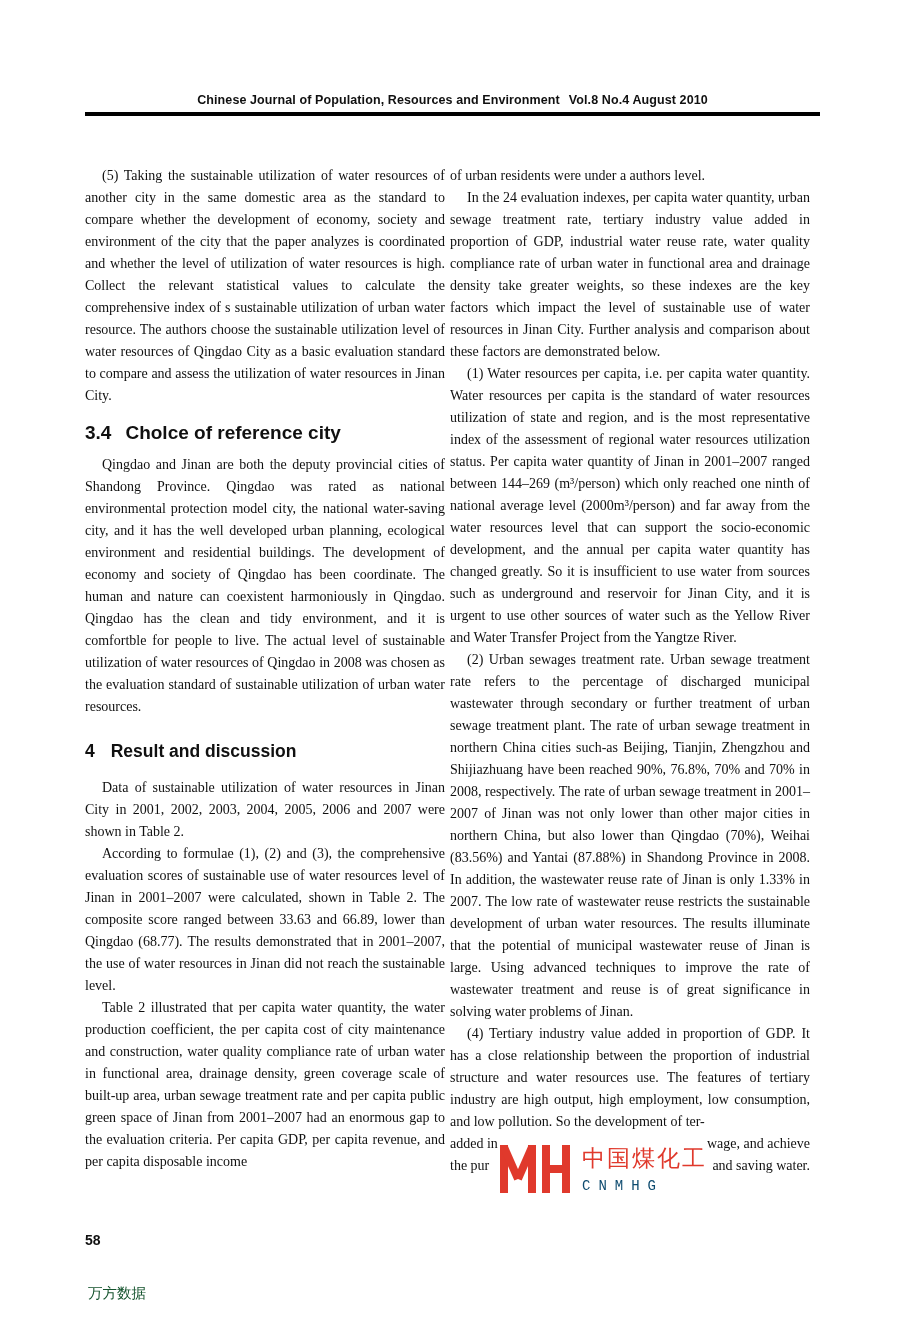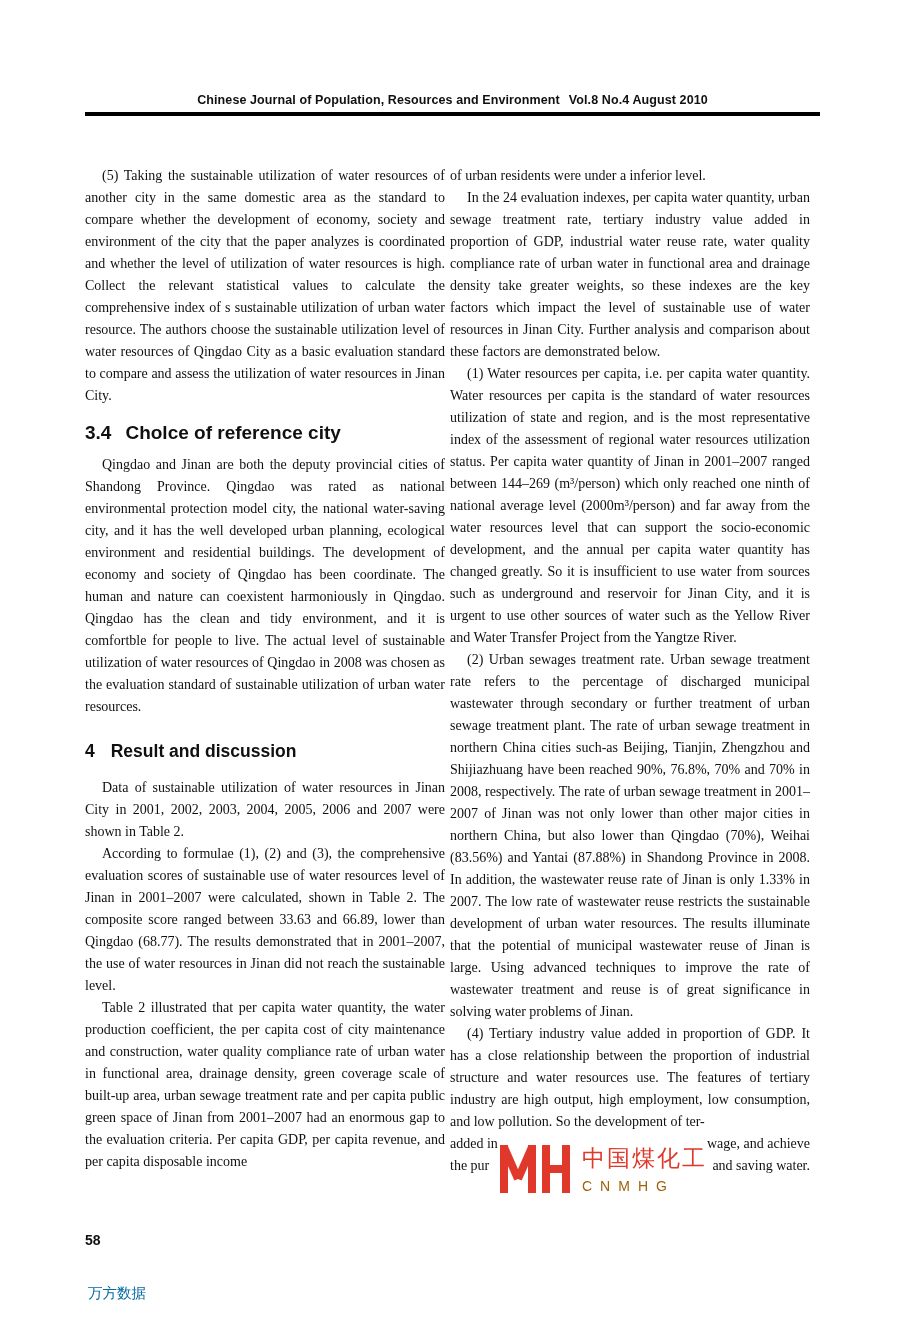--- a/index.html
+++ b/index.html
@@ -86,40 +86,40 @@
   }
   .wm-text-col { display: flex; flex-direction: column; }
   .wm-cn {
     color: #e0392c;
     font-size: 23px;
     line-height: 28px;
     letter-spacing: 2px;
     font-family: "Liberation Sans", sans-serif;
   }
   .wm-latin {
-    color: #a16207;
-    font-family: Liberation Sans, sans-serif;
+    color: #0c4a6e;
+    font-family: Liberation Mono, monospace;
     font-size: 14px;
     letter-spacing: 8px;
     margin-top: 3px;
   }
   .page-number {
     position: absolute;
     left: 85px;
     top: 1232px;
     font-family: "Liberation Sans", sans-serif;
     font-weight: bold;
     font-size: 14px;
   }
   .wanfang {
     position: absolute;
     left: 88px;
     top: 1284px;
     font-size: 14.5px;
-    color: #0369a1;
+    color: #14532d;
     font-family: "Liberation Sans", sans-serif;
   }
 </style>
 </head>
 <body>
 
 <div class="page">
 
   <div class="journal-header">
     <span>Chinese Journal of Population, Resources and Environment</span><span class="issue">Vol.8 No.4 August 2010</span>
@@ -140,21 +140,21 @@
       <div class="h-main">
         <span class="h-num">4</span><span>Result and discussion</span>
       </div>
 
       <p class="para">Data of sustainable utilization of water resources in Jinan City in 2001, 2002, 2003, 2004, 2005, 2006 and 2007 were shown in Table 2.</p>
       <p class="para">According to formulae (1), (2) and (3), the comprehensive evaluation scores of sustainable use of water resources level of Jinan in 2001–2007 were calculated, shown in Table 2. The composite score ranged between 33.63 and 66.89, lower than Qingdao (68.77). The results demonstrated that in 2001–2007, the use of water resources in Jinan did not reach the sustainable level.</p>
       <p class="para">Table 2 illustrated that per capita water quantity, the water production coefficient, the per capita cost of city maintenance and construction, water quality compliance rate of urban water in functional area, drainage density, green coverage scale of built-up area, urban sewage treatment rate and per capita public green space of Jinan from 2001–2007 had an enormous gap to the evaluation criteria. Per capita GDP, per capita revenue, and per capita disposable income</p>
     </div>
 
     <div class="col">
-      <p class="para no-indent">of urban residents were under a inferior level.</p>
+      <p class="para no-indent">of urban residents were under a authors level.</p>
       <p class="para">In the 24 evaluation indexes, per capita water quantity, urban sewage treatment rate, tertiary industry value added in proportion of GDP, industrial water reuse rate, water quality compliance rate of urban water in functional area and drainage density take greater weights, so these indexes are the key factors which impact the level of sustainable use of water resources in Jinan City. Further analysis and comparison about these factors are demonstrated below.</p>
       <p class="para">(1) Water resources per capita, i.e. per capita water quantity. Water resources per capita is the standard of water resources utilization of state and region, and is the most representative index of the assessment of regional water resources utilization status. Per capita water quantity of Jinan in 2001–2007 ranged between 144–269 (m³/person) which only reached one ninth of national average level (2000m³/person) and far away from the water resources level that can support the socio-economic development, and the annual per capita water quantity has changed greatly. So it is insufficient to use water from sources such as underground and reservoir for Jinan City, and it is urgent to use other sources of water such as the Yellow River and Water Transfer Project from the Yangtze River.</p>
       <p class="para">(2) Urban sewages treatment rate. Urban sewage treatment rate refers to the percentage of discharged municipal wastewater through secondary or further treatment of urban sewage treatment plant. The rate of urban sewage treatment in northern China cities such-as Beijing, Tianjin, Zhengzhou and Shijiazhuang have been reached 90%, 76.8%, 70% and 70% in 2008, respectively. The rate of urban sewage treatment in 2001–2007 of Jinan was not only lower than other major cities in northern China, but also lower than Qingdao (70%), Weihai (83.56%) and Yantai (87.88%) in Shandong Province in 2008. In addition, the wastewater reuse rate of Jinan is only 1.33% in 2007. The low rate of wastewater reuse restricts the sustainable development of urban water resources. The results illuminate that the potential of municipal wastewater reuse of Jinan is large. Using advanced techniques to improve the rate of wastewater treatment and reuse is of great significance in solving water problems of Jinan.</p>
 
       <div class="para-last">
         <p class="para">(4) Tertiary industry value added in proportion of GDP. It has a close relationship between the proportion of industrial structure and water resources use. The features of tertiary industry are high output, high employment, low consumption, and low pollution. So the development of ter-</p>
 
         <div class="frag-row">
           <span>added in</span>
           <span>wage, and achieve</span>

